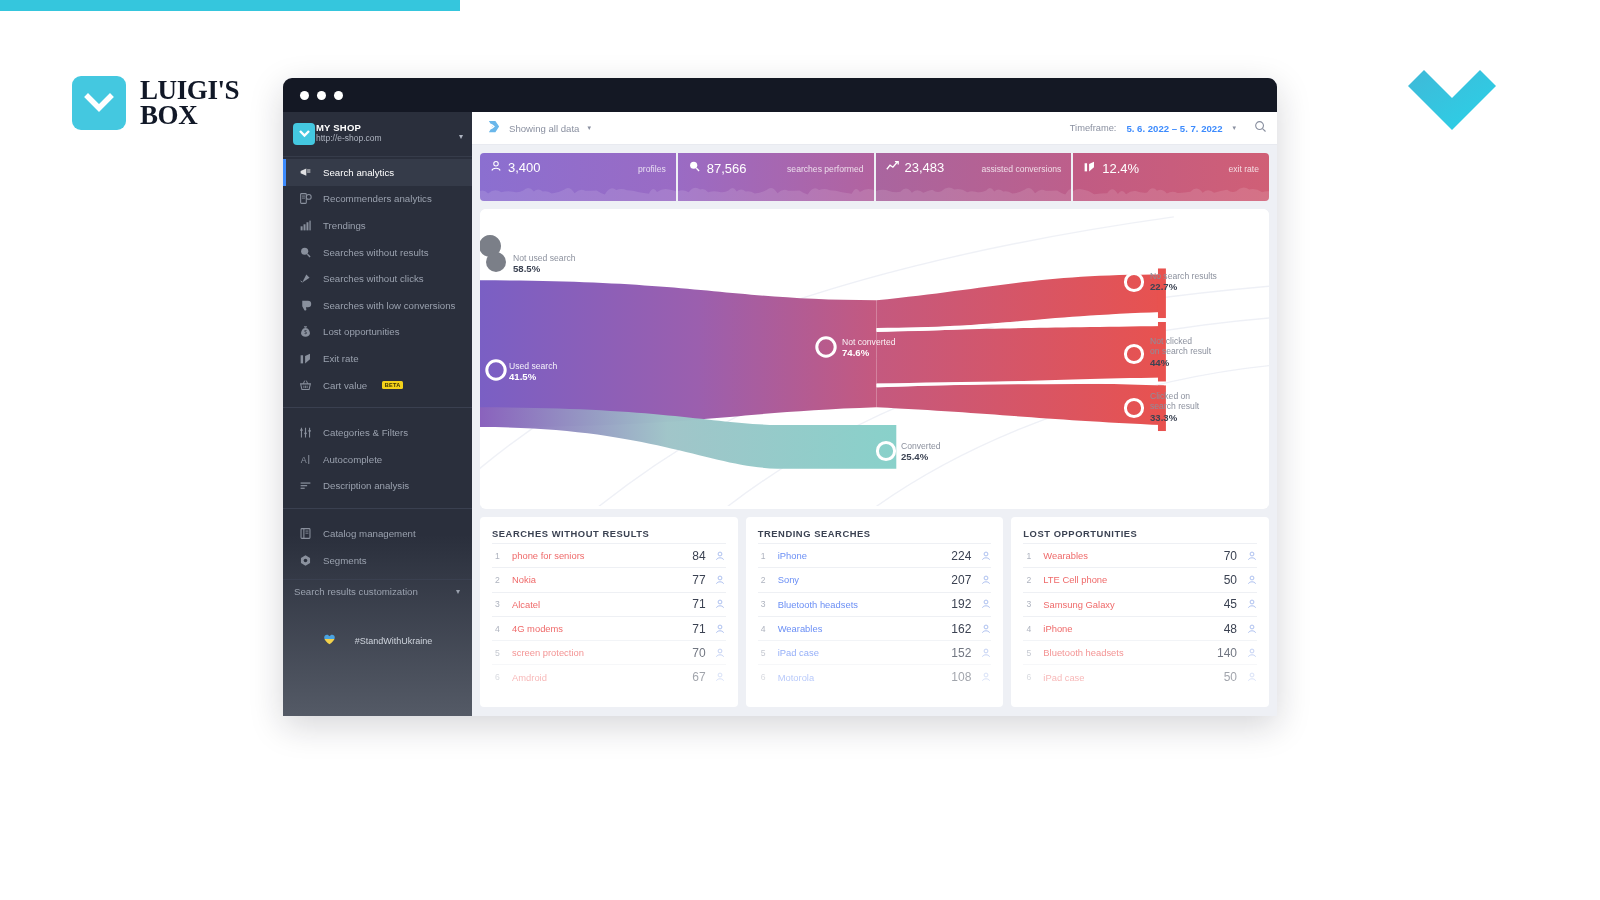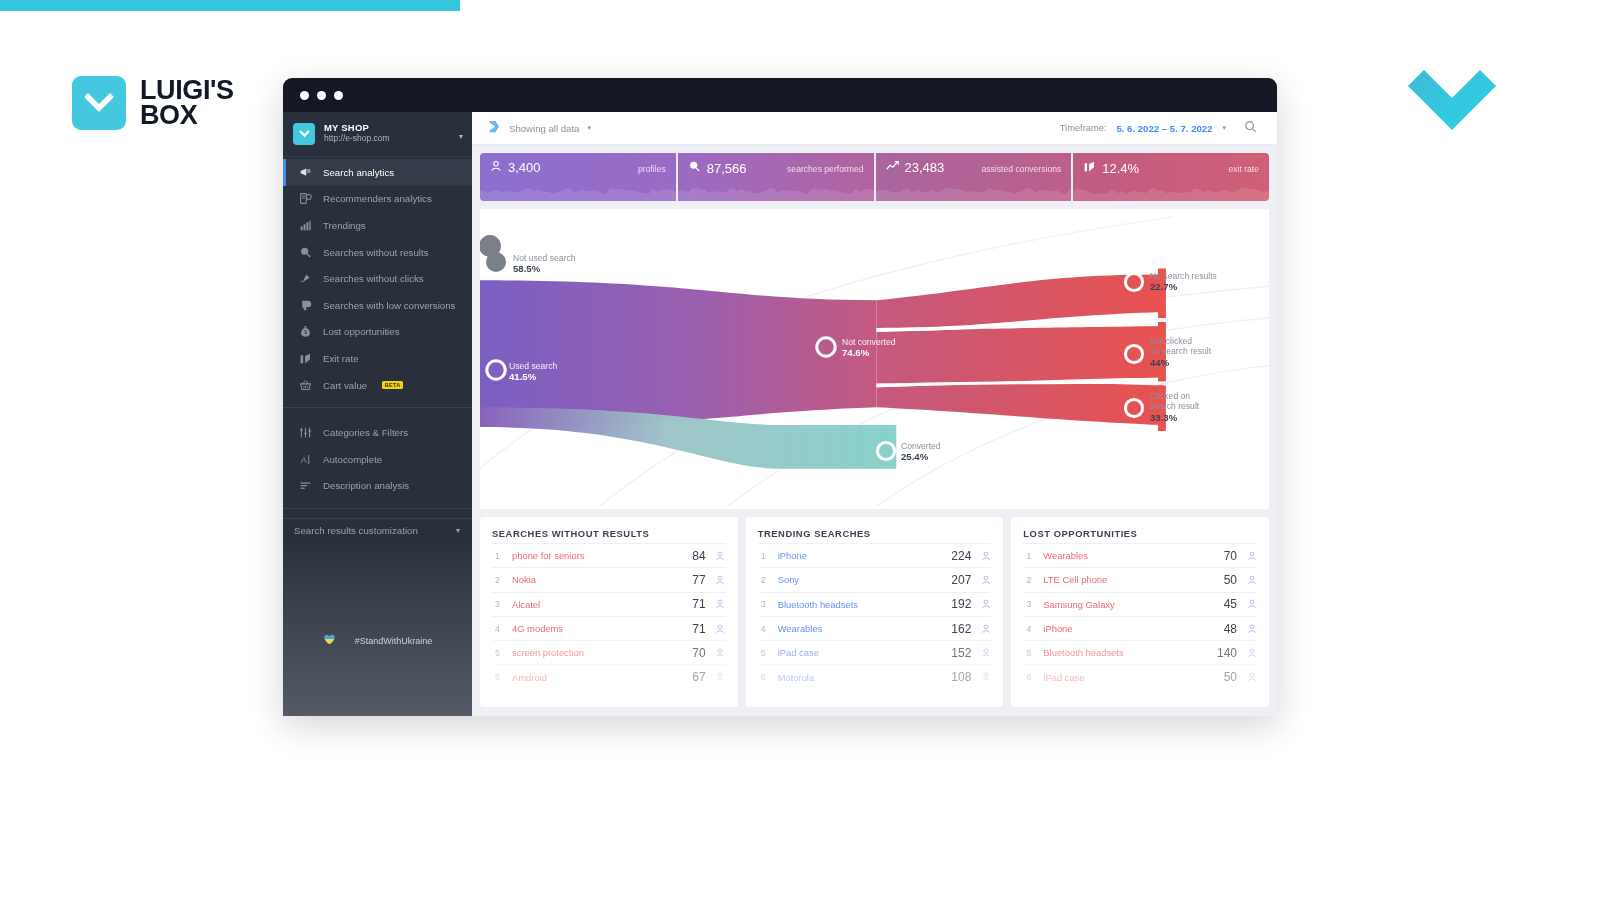--- a/index.html
+++ b/index.html
@@ -19,41 +19,42 @@
 
   
   .brand { position: absolute; left: 72px; top: 76px; display: flex; align-items: center; gap: 14px; }
   .brand-mark {
     width: 54px; height: 54px; border-radius: 9px; background: #44c8e0;
     display: flex; align-items: center; justify-content: center;
   }
   .brand-text {
     font-weight: bold; font-size: 27px; line-height: 0.92; color: #111827;
     letter-spacing: -0.4px;
+    font-family: Liberation Serif, serif;
   }
 
   
   .deco-chev { position: absolute; left: 1400px; top: 68px; }
 
   
   .window {
     position: absolute; left: 283px; top: 78px; width: 994px; height: 638px;
     background: #fff; border-radius: 9px 9px 0 0; overflow: hidden;
     box-shadow: 0 10px 34px rgba(20,24,40,.18);
   }
   .titlebar { height: 34px; background: #141824; display: flex; align-items: center; padding-left: 17px; gap: 8px; }
   .dot { width: 9px; height: 9px; border-radius: 50%; background: #fff; }
 
   .body-row { display: flex; height: 604px; }
 
   
   .sidebar { width: 189px; background: #2a2f3c; position: relative; flex: 0 0 189px;
     background-image: linear-gradient(180deg,#2a2f3c 0%,#2a2f3c 70%,#545a66 100%); }
   .shop {
-    display: flex; align-items: center; gap: 9px; padding: 9px 10px 10px 10px; height: 45px;
+    display: flex; align-items: center; gap: 1px; padding: 9px 10px 10px 10px; height: 45px;
     border-bottom: 1px solid #363c4a; position: relative;
   }
   .shop-logo { width: 22px; height: 22px; border-radius: 4px; background: #44c8e0; flex: 0 0 22px;
     display:flex;align-items:center;justify-content:center; }
   .shop-txt { line-height: 1.15; }
   .shop-name { color: #fff; font-size: 9.5px; font-weight: bold; letter-spacing: .2px; }
   .shop-url { color: #aeb4c0; font-size: 8.5px; }
   .shop-caret { position: absolute; right: 9px; top: 20px; color: #aeb4c0; font-size: 8px; }
 
   .nav { padding-top: 2px; }
@@ -76,38 +77,38 @@
     border-top:1px solid #3a4050; margin-top: 6px;
   }
   .ukr { position:absolute; left:0; right:0; bottom:68px; display:flex; align-items:center;
     justify-content:center; gap:19px; color:#cfd4dd; font-size:9px; }
   .ukr-heart { font-size: 12px; }
 
   
   .main { flex: 1; background: #eef0f5; display: flex; flex-direction: column; overflow: hidden; }
 
   .topbar { height: 33px; background: #fff; display:flex; align-items:center; justify-content:space-between;
-    padding: 0 20px 0 14px; border-bottom: 1px solid #e8eaf0; }
+    padding: 0 10px 0 14px; border-bottom: 1px solid #e8eaf0; }
   .tb-left { display:flex; align-items:center; gap: 8px; }
   .showing-txt { color:#8a90a0; font-size:9.6px; }
   .caret { color:#8a90a0; font-size:7px; }
   .tb-right { display:flex; align-items:center; gap:10px; }
   .tf-label { color:#8a90a0; font-size:9.3px; }
   .tf-value { color:#3d8bfd; font-size:9.6px; font-weight:bold; }
 
   
   .kpis { display:flex; gap:2px; margin: 8px 8px 0 8px; height: 48px; border-radius: 4px; overflow:hidden; }
   .kpi { flex:1; position: relative; overflow: hidden; display:flex; align-items:flex-start;
     justify-content:space-between; padding: 7px 10px 0 10px; }
   .kpi-v { display:flex; align-items:center; gap:6px; color:#fff; font-size:13px; position:relative; z-index:2; }
   .kpi-l { color:rgba(255,255,255,.78); font-size:8.6px; position:relative; z-index:2; padding-top:4px; }
   .kpi svg.spark { position:absolute; left:0; right:0; bottom:0; width:100%; height:26px; z-index:1; }
 
   
-  .card { background:#fff; border-radius:0; margin: 8px 8px 0 8px; position: relative; }
+  .card { background:#fff; border-radius:6px; margin: 8px 8px 0 8px; position: relative; }
   .sankey-card { height: 300px; overflow:hidden; }
   .sk-head { display:flex; align-items:center; justify-content:space-between; padding: 13px 14px 0 14px; }
   .sk-title { font-size:14.5px; color:#3b4252; }
   .sk-right { display:flex; align-items:center; gap:8px; }
   .cm-label { color:#9aa0ae; font-size:9.3px; }
   .cm-value { color:#3d8bfd; font-size:9.6px; font-weight:bold; }
   .help-ico { width:12px; height:12px; border-radius:50%; background:#3d8bfd; color:#fff; font-size:8px;
     display:flex; align-items:center; justify-content:center; font-weight:bold; }
   .sankey-wrap { position:absolute; left:0; right:0; top:0; bottom:0; }
   .sk-label { position:absolute; font-size:8.6px; line-height:1.22; }
@@ -308,20 +309,41 @@
                     <path d="M2 5 H14"></path>
                     <path d="M2 8.2 H10"></path>
                     <path d="M2 11.4 H7"></path>
                   </g>
                 </svg>
               </span>
               <span>Description analysis</span>
             </div>
           </div>
         <div class="nav-sep"></div>
+        <div class="nav" id="nav3">
+            <div class="nav-item">
+              <span class="nav-ico" style="color: rgb(154, 161, 174);">
+                <svg width="13" height="13" viewBox="0 0 16 16">
+                  <rect x="2.5" y="2" width="11" height="12" rx="1" stroke="currentColor" stroke-width="1.3" fill="none"></rect>
+                  <path d="M6 2 v12" stroke="currentColor" stroke-width="1.3"></path>
+                  <path d="M8 5 H11.6 M8 7.6 H11.6" stroke="currentColor" stroke-width="1.1"></path>
+                </svg>
+              </span>
+              <span>Catalog management</span>
+            </div>
+            <div class="nav-item">
+              <span class="nav-ico" style="color: rgb(154, 161, 174);">
+                <svg width="13" height="13" viewBox="0 0 16 16">
+                  <path d="M8 1.6 L13.6 4.8 L13.6 11.2 L8 14.4 L2.4 11.2 L2.4 4.8 Z" fill="currentColor"></path>
+                  <circle cx="8" cy="8" r="2.2" fill="#2a2f3c"></circle>
+                </svg>
+              </span>
+              <span>Segments</span>
+            </div>
+          </div>
 
         <div class="nav-collapse">
           <span>Search results customization</span>
           <span style="font-size:8px;">▾</span>
         </div>
 
         <div class="ukr">
           <span class="ukr-heart">
             <svg width="13" height="12" viewBox="0 0 13 12">
               <defs>

